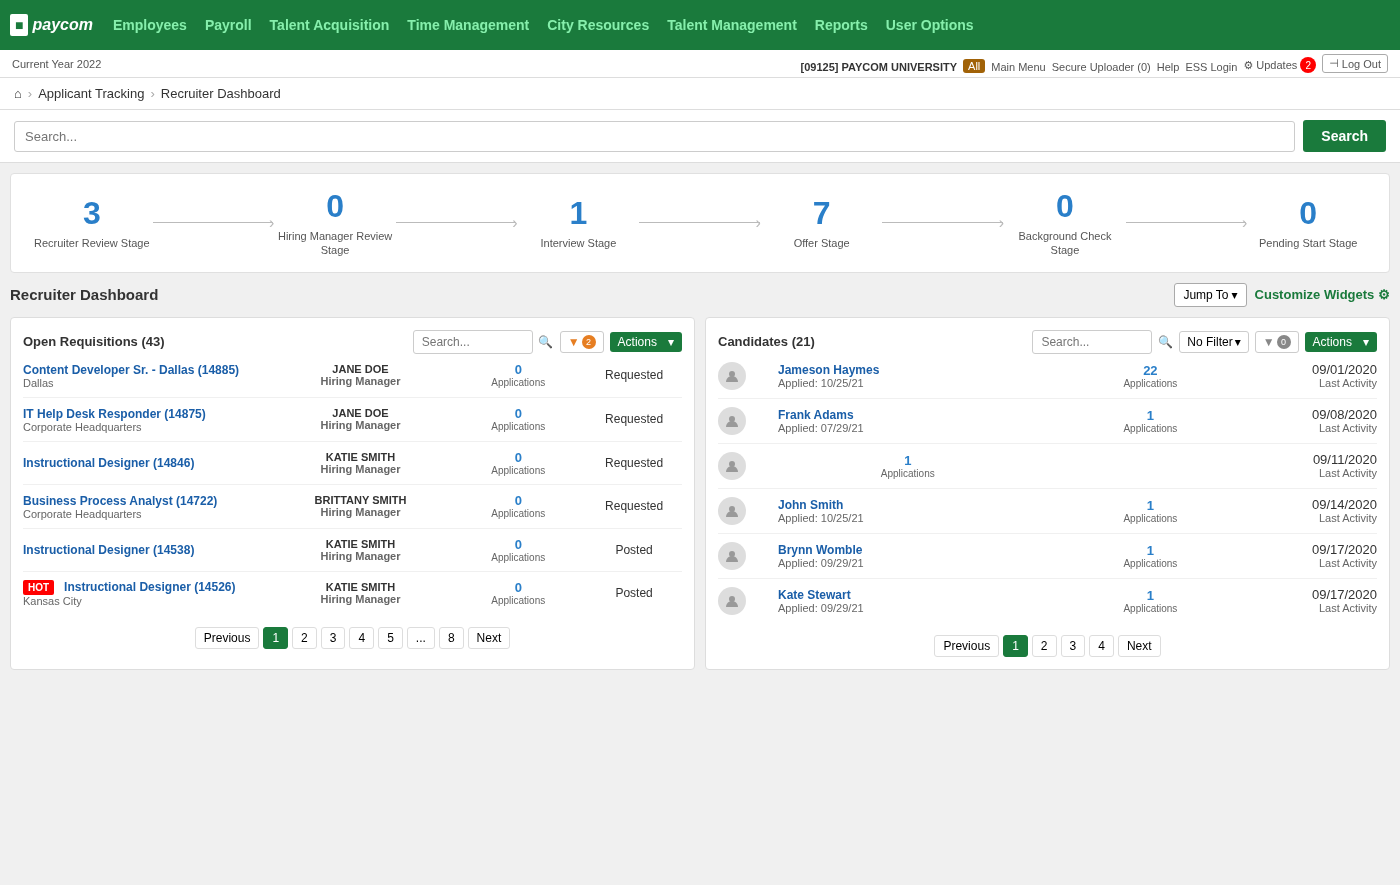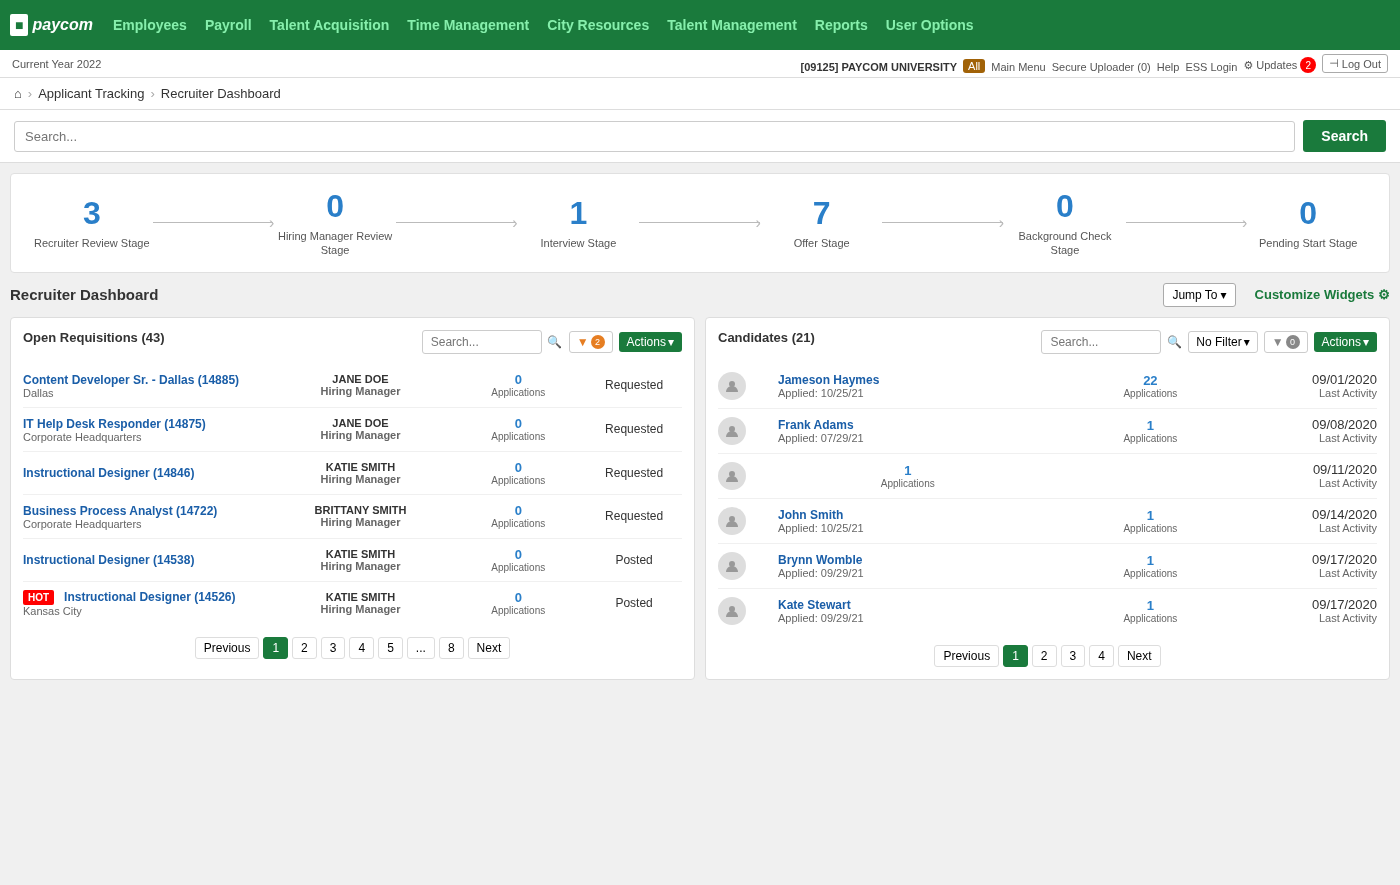--- a/index.html
+++ b/index.html
@@ -45,37 +45,37 @@
     .stage-number { font-size: 32px; font-weight: bold; color: #2a7fc9; }
     .stage-label { font-size: 11px; color: #555; margin-top: 4px; line-height: 1.3; }
     .arrow-container { display: flex; align-items: center; flex: 1; justify-content: center; }
     .arrow-line { height: 1px; background: #bbb; flex: 1; }
     .arrow-head { color: #bbb; font-size: 16px; margin-left: -4px; }
 
     
     .dashboard-section { margin: 0 10px 10px; }
     .dashboard-header { display: flex; align-items: center; justify-content: space-between; margin-bottom: 10px; }
     .dashboard-title { font-size: 15px; font-weight: bold; color: #333; }
-    .dashboard-actions { display: flex; align-items: center; gap: 19px; }
+    .dashboard-actions { display: flex; align-items: center; gap: 8px; }
     .jump-to-btn { border: 1px solid #aaa; background: white; padding: 4px 8px; border-radius: 3px; cursor: pointer; font-size: 12px; display: flex; align-items: center; gap: 3px; }
     .customize-link { color: #1a7a3c; font-weight: bold; font-size: 13px; cursor: pointer; display: flex; align-items: center; gap: 4px; }
 
     
     .dashboard-columns { display: flex; gap: 10px; }
     .dashboard-col { flex: 1; background: white; border: 1px solid #ddd; border-radius: 4px; padding: 12px; }
 
     
-    .widget-header { display: flex; align-items: flex-start; justify-content: space-between; margin-bottom: 10px; }
+    .widget-header { display: flex; align-items: center; justify-content: space-between; }
     .widget-title { font-size: 13px; font-weight: bold; color: #333; }
     .widget-controls { display: flex; align-items: center; gap: 6px; }
     .widget-search { border: 1px solid #ccc; border-radius: 3px; padding: 4px 8px; font-size: 12px; width: 120px; }
     .filter-btn { border: 1px solid #ccc; background: white; padding: 3px 7px; border-radius: 3px; font-size: 12px; cursor: pointer; display: flex; align-items: center; gap: 2px; }
     .filter-count { background: #e67e22; color: white; border-radius: 50%; width: 14px; height: 14px; display: inline-flex; align-items: center; justify-content: center; font-size: 9px; }
     .filter-count-0 { background: #888; }
-    .actions-btn { background: #1a7a3c; color: white; border: none; padding: 3px 8px; border-radius: 3px; cursor: pointer; font-size: 12px; display: flex; align-items: center; gap: 2px; }
+    .actions-btn { background: #1a7a3c; color: white; border: none; padding: 3px 8px; border-radius: 3px; cursor: pointer; font-size: 12px; display: flex; align-items: center; gap: 11px; }
 
     
     .list-item { display: flex; align-items: center; padding: 8px 0; border-bottom: 1px solid #f0f0f0; gap: 8px; }
     .list-item:last-child { border-bottom: none; }
     .item-link { color: #1a5ea8; text-decoration: none; font-size: 12px; font-weight: bold; }
     .item-sub { color: #666; font-size: 11px; }
     .item-manager { text-align: center; font-size: 11px; color: #333; font-weight: bold; }
     .item-manager-label { color: #666; font-size: 11px; }
     .item-apps { color: #2a7fc9; font-weight: bold; font-size: 13px; text-align: center; }
     .item-apps-label { color: #666; font-size: 10px; }

